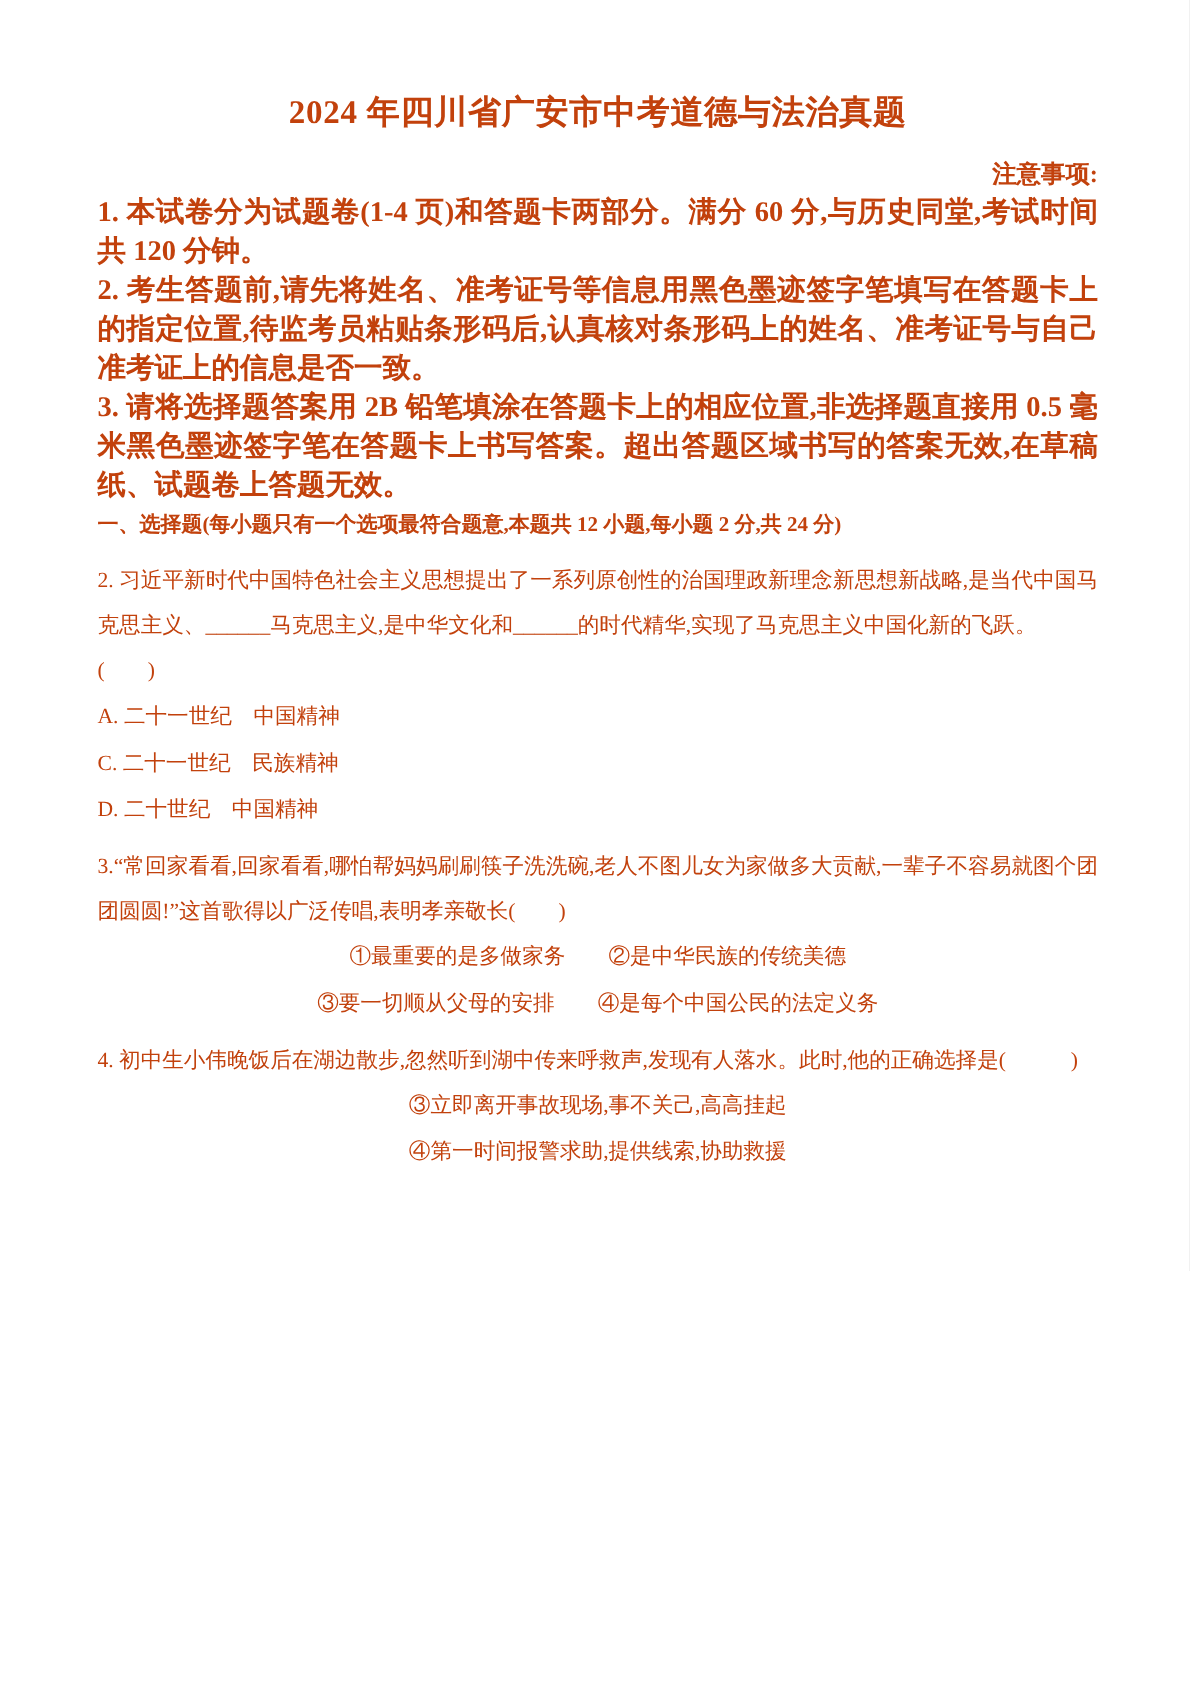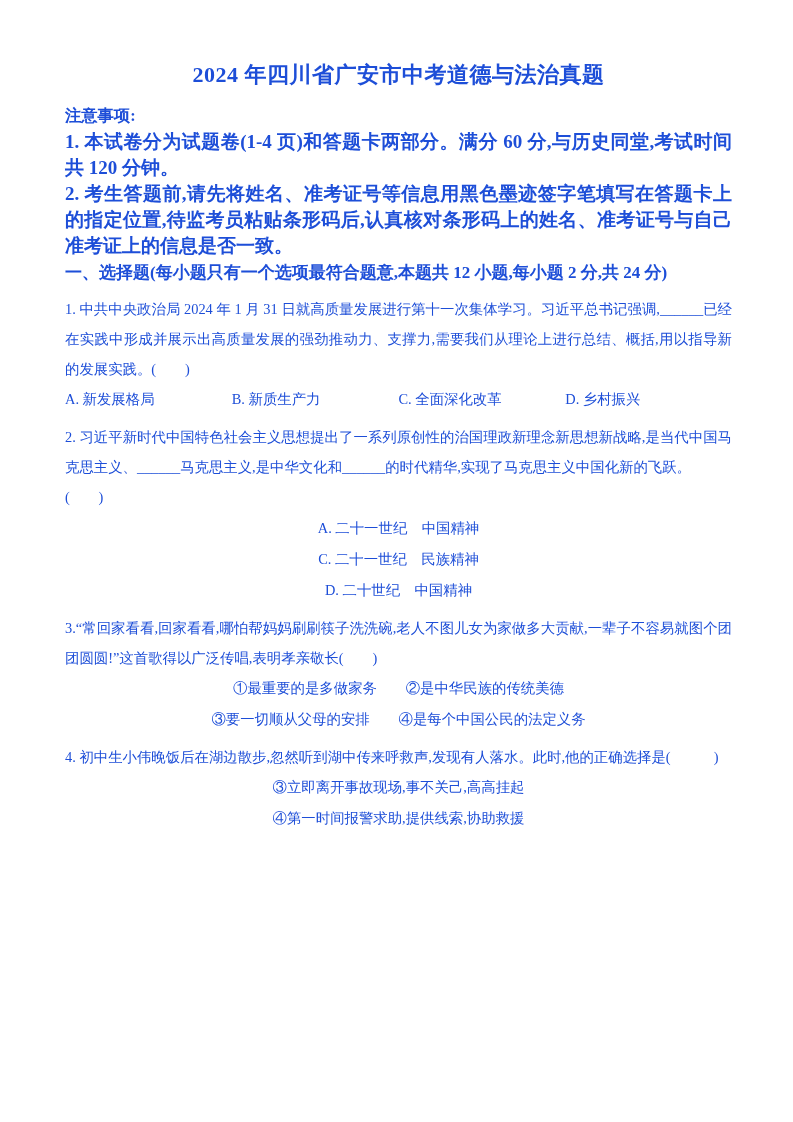--- a/index.html
+++ b/index.html
@@ -1,83 +1,75 @@
 <!DOCTYPE html>
 <html><head>
 <meta charset="utf-8">
 <style>
   html,body { margin:0; padding:0; background:#e8e8e8; }
   .page {
     position:relative;
     width:793px; height:1122px;
     margin:0 auto;
     background:#ffffff;
-    color:#1d4ed8;
+    color:#c2410c;
     font-family:"Liberation Serif","DejaVu Serif",serif;
     overflow:hidden;
     box-sizing:border-box;
   }
   .inner { padding:60px 61px 0 65px; box-sizing:border-box; }
 
   .title {
     font-size:22px; font-weight:bold; text-align:center;
     margin:0 0 13px 0; line-height:30px; letter-spacing:0.5px;
   }
 
   .notice-heading {
-    font-size:16.3px; font-weight:bold; line-height:26px; margin:0;
+    font-size:16.3px; font-weight:bold; line-height:26px; margin:0;text-align:right;
   }
   .notice-item {
     font-size:19px; font-weight:bold; line-height:26px; margin:0;
     text-align:justify; text-justify:inter-ideograph;
   }
   .section-heading {
-    font-size:17px; font-weight:bold; line-height:28px; margin:0;
+    font-size:14px; font-weight:bold; line-height:28px; margin:0;
     text-align:justify;
   }
 
   .question { margin-top:7px; }
   .stem {
     font-size:14.4px; line-height:30px; margin:0;
     text-align:justify; text-justify:inter-ideograph;
   }
   .bracket-line { font-size:14.4px; line-height:31px; margin:0; }
-  .opt-line { font-size:14.4px; line-height:31px; margin:0;text-align:center; }
+  .opt-line { font-size:14.4px; line-height:31px; margin:0; }
   .sub-line { font-size:14.4px; line-height:31px; margin:0;text-align:center; }
   .choices-row {
     display:grid; grid-template-columns:repeat(4,1fr);
     font-size:14.4px; line-height:31px;
   }
   .choices-row span { display:block; }
 </style>
 </head>
 <body>
 
 <div class="page">
   <div class="inner">
 
     <h1 class="title">2024 年四川省广安市中考道德与法治真题</h1>
 
     <div>
       <p class="notice-heading">注意事项:</p>
       <p class="notice-item">1. 本试卷分为试题卷(1-4 页)和答题卡两部分。满分 60 分,与历史同堂,考试时间共 120 分钟。</p>
       <p class="notice-item">2. 考生答题前,请先将姓名、准考证号等信息用黑色墨迹签字笔填写在答题卡上的指定位置,待监考员粘贴条形码后,认真核对条形码上的姓名、准考证号与自己准考证上的信息是否一致。</p>
+      <p class="notice-item">3. 请将选择题答案用 2B 铅笔填涂在答题卡上的相应位置,非选择题直接用 0.5 毫米黑色墨迹签字笔在答题卡上书写答案。超出答题区域书写的答案无效,在草稿纸、试题卷上答题无效。</p>
     </div>
 
     <p class="section-heading">一、选择题(每小题只有一个选项最符合题意,本题共 12 小题,每小题 2 分,共 24 分)</p>
 
-    <div class="question">
-      <p class="stem">1. 中共中央政治局 2024 年 1 月 31 日就高质量发展进行第十一次集体学习。习近平总书记强调,______已经在实践中形成并展示出高质量发展的强劲推动力、支撑力,需要我们从理论上进行总结、概括,用以指导新的发展实践。(　　)</p>
-      <div class="choices-row">
-        <span>A. 新发展格局</span>
-        <span>B. 新质生产力</span>
-        <span>C. 全面深化改革</span>
-        <span>D. 乡村振兴</span>
-      </div>
-    </div>
 
     <div class="question">
       <p class="stem">2. 习近平新时代中国特色社会主义思想提出了一系列原创性的治国理政新理念新思想新战略,是当代中国马克思主义、______马克思主义,是中华文化和______的时代精华,实现了马克思主义中国化新的飞跃。</p>
       <p class="bracket-line">(　　)</p>
       <p class="opt-line">A. 二十一世纪　中国精神</p>
       <p class="opt-line">C. 二十一世纪　民族精神</p>
       <p class="opt-line">D. 二十世纪　中国精神</p>
     </div>
 
     <div class="question">

